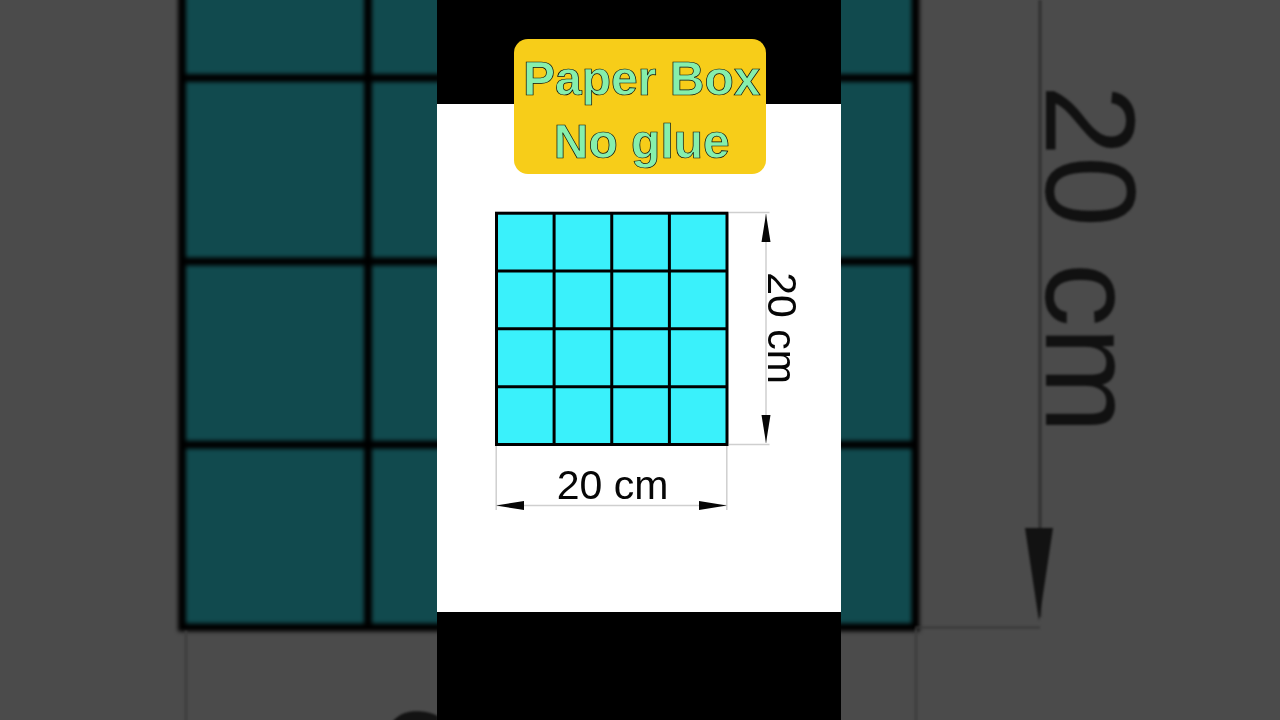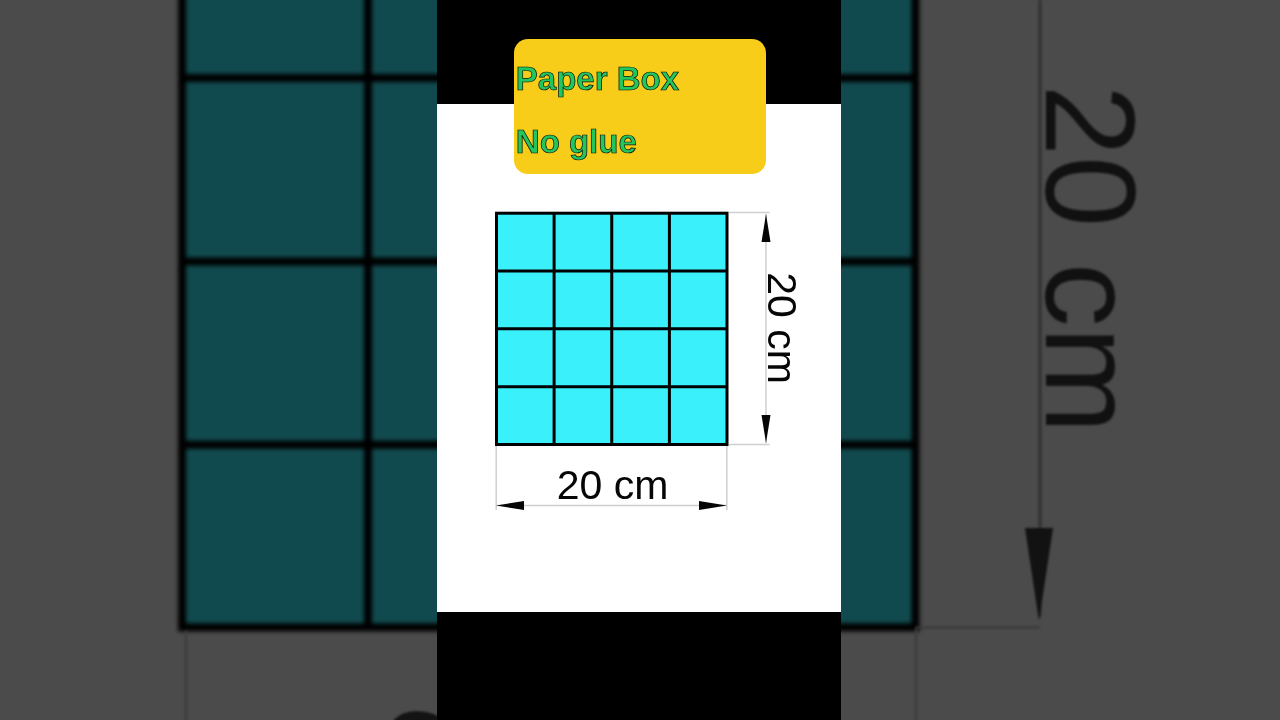--- a/index.html
+++ b/index.html
@@ -38,22 +38,22 @@
 
     <path d="M392,722 C399,713 409,710.8 419,711.2 C426,711.5 433,713.5 438,716 L438,722 Z" fill="#131313"></path>
     </g>
   </svg>
 
   <div class="abs" style="left:436.8px;top:0;width:404.4px;height:720px;background:#fff;"></div>
   <div class="abs" style="left:436.8px;top:0;width:404.4px;height:104px;background:#000;"></div>
   <div class="abs" style="left:436.8px;top:611.5px;width:404.4px;height:108.5px;background:#000;"></div>
 
   <div class="abs" style="left:514px;top:39px;width:252px;height:135px;background:#f7cd19;border-radius:14px;"></div>
-  <div class="abs" style="left:515.8px;top:47.4px;width:252px;text-align:left;color:#22c55e;
-       font-weight:bold;font-size:33px;line-height:63px;-webkit-text-stroke:0.7px #0a0a0a;white-space:nowrap;">Paper&nbsp;Box<br>No&nbsp;glue</div>
+  <div class="abs" style="left:515.8px;top:47.4px;width:252px;text-align:center;color:#86efac;
+       font-weight:bold;font-size:48px;line-height:63px;-webkit-text-stroke:0.7px #0a0a0a;white-space:nowrap;">Paper&nbsp;Box<br>No&nbsp;glue</div>
 
   <svg width="1280" height="720" viewBox="0 0 1280 720">
 
     <rect x="496.5" y="213.2" width="230.5" height="231.3" fill="#3af1fb" stroke="#000" stroke-width="3"></rect>
     <line x1="554.1" y1="213.2" x2="554.1" y2="444.5" stroke="#000" stroke-width="3"></line>
     <line x1="611.75" y1="213.2" x2="611.75" y2="444.5" stroke="#000" stroke-width="3"></line>
     <line x1="669.4" y1="213.2" x2="669.4" y2="444.5" stroke="#000" stroke-width="3"></line>
     <line x1="496.5" y1="271" x2="727" y2="271" stroke="#000" stroke-width="3"></line>
     <line x1="496.5" y1="328.85" x2="727" y2="328.85" stroke="#000" stroke-width="3"></line>
     <line x1="496.5" y1="386.7" x2="727" y2="386.7" stroke="#000" stroke-width="3"></line>

